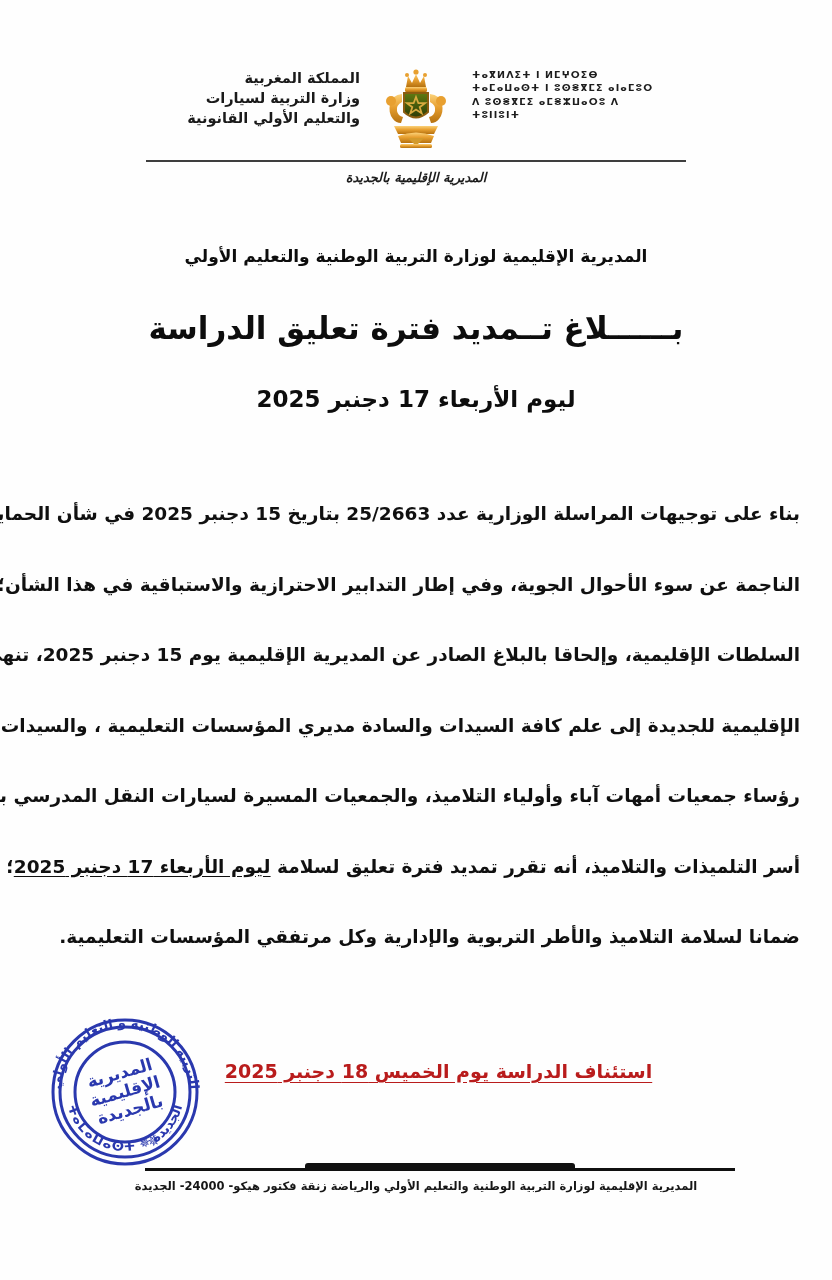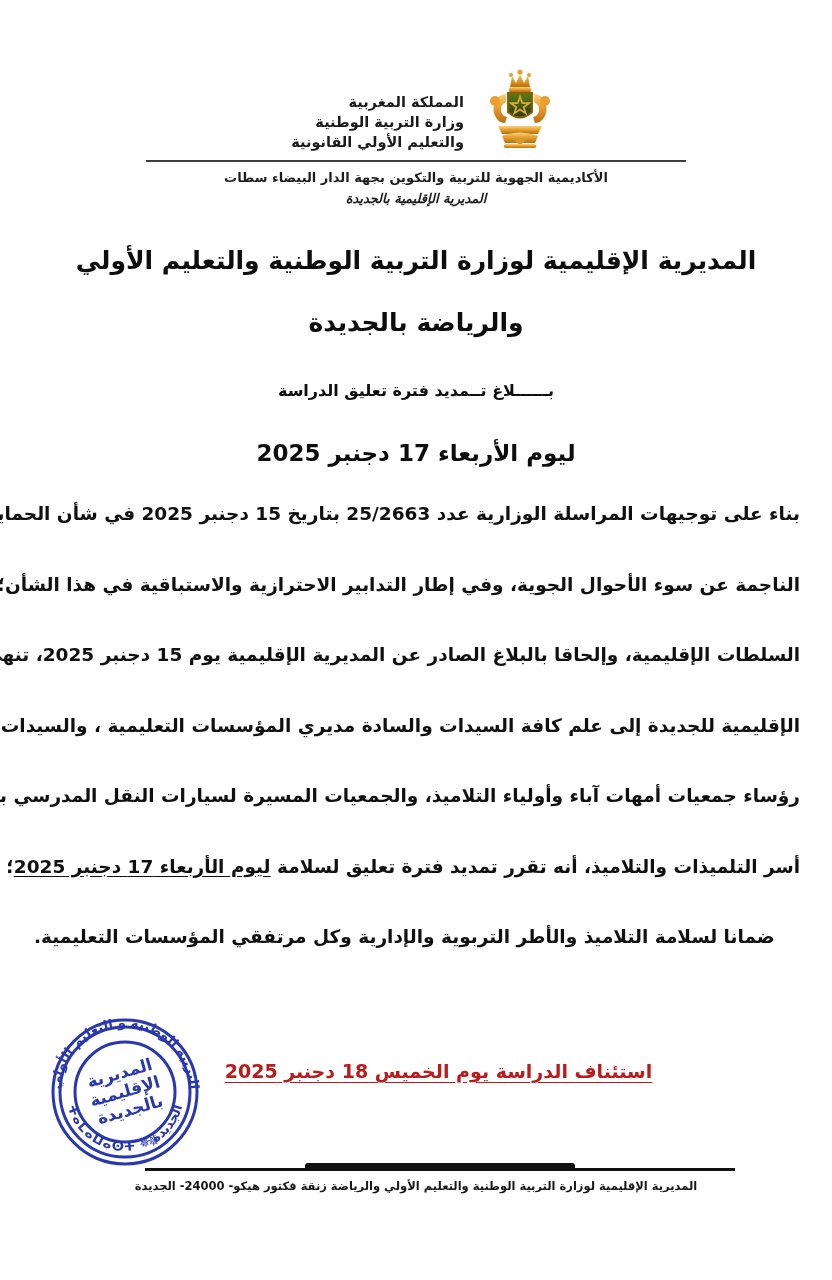--- a/index.html
+++ b/index.html
@@ -27,21 +27,21 @@
     left: 0;
     width: 832px;
     display: flex;
     flex-direction: column;
     align-items: center;
   }
 
   .lh-row {
     display: flex;
     flex-direction: row-reverse;
-    align-items: flex-end;
+    align-items: flex-start;
     justify-content: center;
     gap: 18px;
     width: 540px;
   }
 
   .lh-arabic {
     text-align: right;
     direction: rtl;
     line-height: 1.38;
     font-size: 14.5px;
@@ -99,31 +99,31 @@
   .title-block {
     position: absolute;
     top: 248px;
     left: 0;
     width: 832px;
     text-align: center;
     direction: rtl;
   }
 
   .doc-title {
-    font-size: 25px;
+    font-size: 17px;
     font-weight: bold;
     color: #0d0d0d;
     line-height: 1.05;
     padding: 0 54px;
   }
   .doc-title .l2 { display: block; margin-top: 36px; }
 
   .notice-heading {
     margin-top: 44px;
-    font-size: 16px;
+    font-size: 31px;
     font-weight: bold;
     color: #0d0d0d;
     letter-spacing: 0.4px;
   }
 
   .notice-date {
     margin-top: 40px;
     font-size: 23px;
     font-weight: bold;
     color: #0d0d0d;
@@ -142,21 +142,21 @@
   .body-line {
     font-size: 18.5px;
     font-weight: bold;
     color: #101010;
     line-height: 1;
     margin-bottom: 52px;
     white-space: nowrap;
     letter-spacing: -0.1px;
   }
   .body-line.last {
-    text-align: left;
+    text-align: right;
     margin-bottom: 0;
   }
   .body-line u {
     text-decoration: underline;
     text-underline-offset: 3px;
   }
 
   
   .resume-line {
     position: absolute;
@@ -222,21 +222,21 @@
 </head>
 <body>
 
 <div id="page">
 
   <div class="letterhead">
     <div class="lh-row">
 
       <div class="lh-arabic">
         <div>المملكة المغربية</div>
-        <div>وزارة التربية الوطنية</div>
+        <div>وزارة التربية لسيارات</div>
         <div>والتعليم الأولي القانونية</div>
       </div>
 
       <div class="emblem">
         <svg viewBox="0 0 76 84" width="76" height="84" aria-hidden="true">
           <defs>
             <linearGradient id="gold" x1="0" y1="0" x2="0" y2="1">
               <stop offset="0%" stop-color="#fbd27a"></stop>
               <stop offset="45%" stop-color="#e8a030"></stop>
               <stop offset="100%" stop-color="#b5710f"></stop>
@@ -262,35 +262,38 @@
           <circle cx="13" cy="33" r="5" fill="#e8a030"></circle>
           <circle cx="63" cy="33" r="5" fill="#e8a030"></circle>
 
           <path d="M16 58 H60 L56 66 H20 Z" fill="url(#gold)"></path>
           <path d="M20 68 q18 -7 36 0 l-3 7 H23 Z" fill="url(#gold)"></path>
           <path d="M30 70 l8 8 l8 -8 Z" fill="#d39a2c"></path>
           <rect x="22" y="76" width="32" height="4" rx="1.5" fill="url(#gold)"></rect>
         </svg>
       </div>
 
+      <div class="lh-tifinagh">
+        <div>ⵜⴰⴳⵍⴷⵉⵜ ⵏ ⵍⵎⵖⵔⵉⴱ</div>
+        <div>ⵜⴰⵎⴰⵡⴰⵙⵜ ⵏ ⵓⵙⴻⴳⵎⵉ ⴰⵏⴰⵎⵓⵔ</div>
+        <div>ⴷ ⵓⵙⴻⴳⵎⵉ ⴰⵎⴻⵣⵡⴰⵔⵓ ⴷ ⵜⵓⵏⵏⵓⵏⵜ</div>
+      </div>
 
     </div>
 
     <div class="lh-divider"></div>
 
     <div class="lh-academy">
-      <div>الأكاديمية الجهوية للتربية والتكوين بجهة الدار البيضاء سطات</div>
       <div class="sub">المديرية الإقليمية بالجديدة</div>
     </div>
   </div>
 
   <div class="title-block">
     <div class="doc-title">
       <span>المديرية الإقليمية لوزارة التربية الوطنية والتعليم الأولي</span>
-      <span class="l2">والرياضة بالجديدة</span>
     </div>
     <div class="notice-heading">بــــــلاغ تــمديد فترة تعليق الدراسة</div>
     <div class="notice-date">ليوم الأربعاء 17 دجنبر 2025</div>
   </div>
 
   <div class="body-text">
     <div class="body-line">بناء على توجيهات المراسلة الوزارية عدد 25/2663 بتاريخ 15 دجنبر 2025 في شأن الحماية من الأخطار</div>
     <div class="body-line">الناجمة عن سوء الأحوال الجوية، وفي إطار التدابير الاحترازية والاستباقية في هذا الشأن؛ وبتنسيق  مع</div>
     <div class="body-line">السلطات الإقليمية،  وإلحاقا بالبلاغ الصادر عن المديرية الإقليمية يوم 15 دجنبر 2025، تنهي المديرية</div>
     <div class="body-line">الإقليمية للجديدة إلى علم كافة السيدات والسادة مديري المؤسسات التعليمية ، والسيدات والسادة</div>

